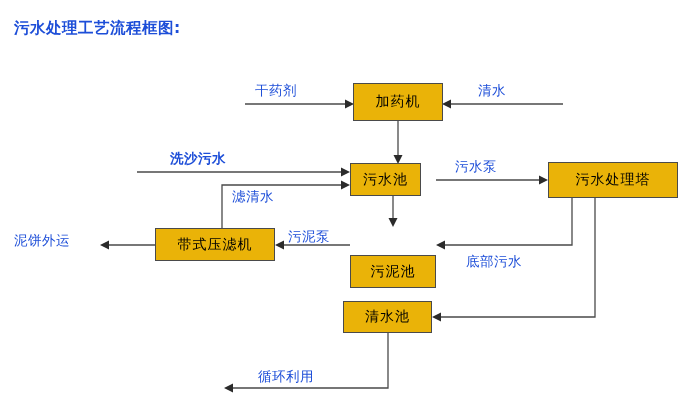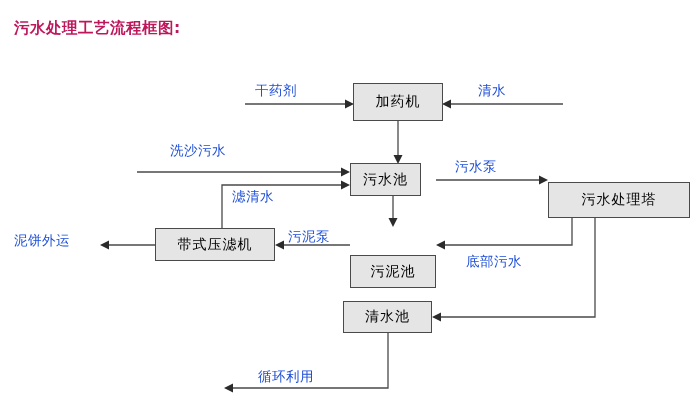--- a/index.html
+++ b/index.html
@@ -14,36 +14,36 @@
     background: #ffffff;
     overflow: hidden;
     font-family: "DejaVu Sans", "Liberation Sans", sans-serif;
   }
   #title {
     position: absolute;
     left: 14px;
     top: 18px;
     font-size: 15.5px;
     font-weight: bold;
-    color: #be185d;
+    color: #1d4ed8;
     letter-spacing: 0.5px;
     white-space: nowrap;
   }
   #diagram {
     position: absolute;
     left: 0;
     top: 0;
     width: 700px;
     height: 420px;
   }
   .node {
     position: absolute;
     box-sizing: border-box;
     border: 1px solid #4a4a4a;
-    background: #e5e5e5;
+    background: #eab308;
     color: #000000;
     font-size: 14px;
     display: flex;
     align-items: center;
     justify-content: center;
     white-space: nowrap;
     letter-spacing: 1px;
   }
   .edge-label {
     position: absolute;
@@ -105,33 +105,33 @@
     <polygon class="arrowhead" points="441,312.5 432,317 441,321.5"></polygon>
 
     <polyline points="388,333 388,388 233,388"></polyline>
     <polygon class="arrowhead" points="233,383.5 224,388 233,392.5"></polygon>
   </svg>
 
   <div class="node" style="left:353px; top:83px; width:90px; height:38px;">加药机</div>
 
   <div class="node" style="left:350px; top:163px; width:71px; height:33px;">污水池</div>
 
-  <div class="node" style="left:548px; top:162px; width:142px; height:36px;margin-top:20px;">污水处理塔</div>
+  <div class="node" style="left:548px; top:162px; width:130px; height:36px;">污水处理塔</div>
 
   <div class="node" style="left:155px; top:228px; width:120px; height:33px;">带式压滤机</div>
 
   <div class="node" style="left:350px; top:227px; width:86px; height:33px;margin-top:28px;">污泥池</div>
 
   <div class="node" style="left:343px; top:301px; width:89px; height:32px;">清水池</div>
 
   <div class="edge-label" style="left:255px; top:82px;">干药剂</div>
 
   <div class="edge-label" style="left:478px; top:82px;">清水</div>
 
-  <div class="edge-label" style="left:170px; top:142px;">洗沙污水</div>
+  <div class="edge-label" style="left:170px; top:150px;font-weight:bold;">洗沙污水</div>
 
   <div class="edge-label" style="left:232px; top:188px;">滤清水</div>
 
   <div class="edge-label" style="left:455px; top:150px;margin-top:8px;">污水泵</div>
 
   <div class="edge-label" style="left:14px; top:232px;">泥饼外运</div>
 
   <div class="edge-label" style="left:288px; top:228px;">污泥泵</div>
 
   <div class="edge-label" style="left:466px; top:227px;margin-top:26px;">底部污水</div>

